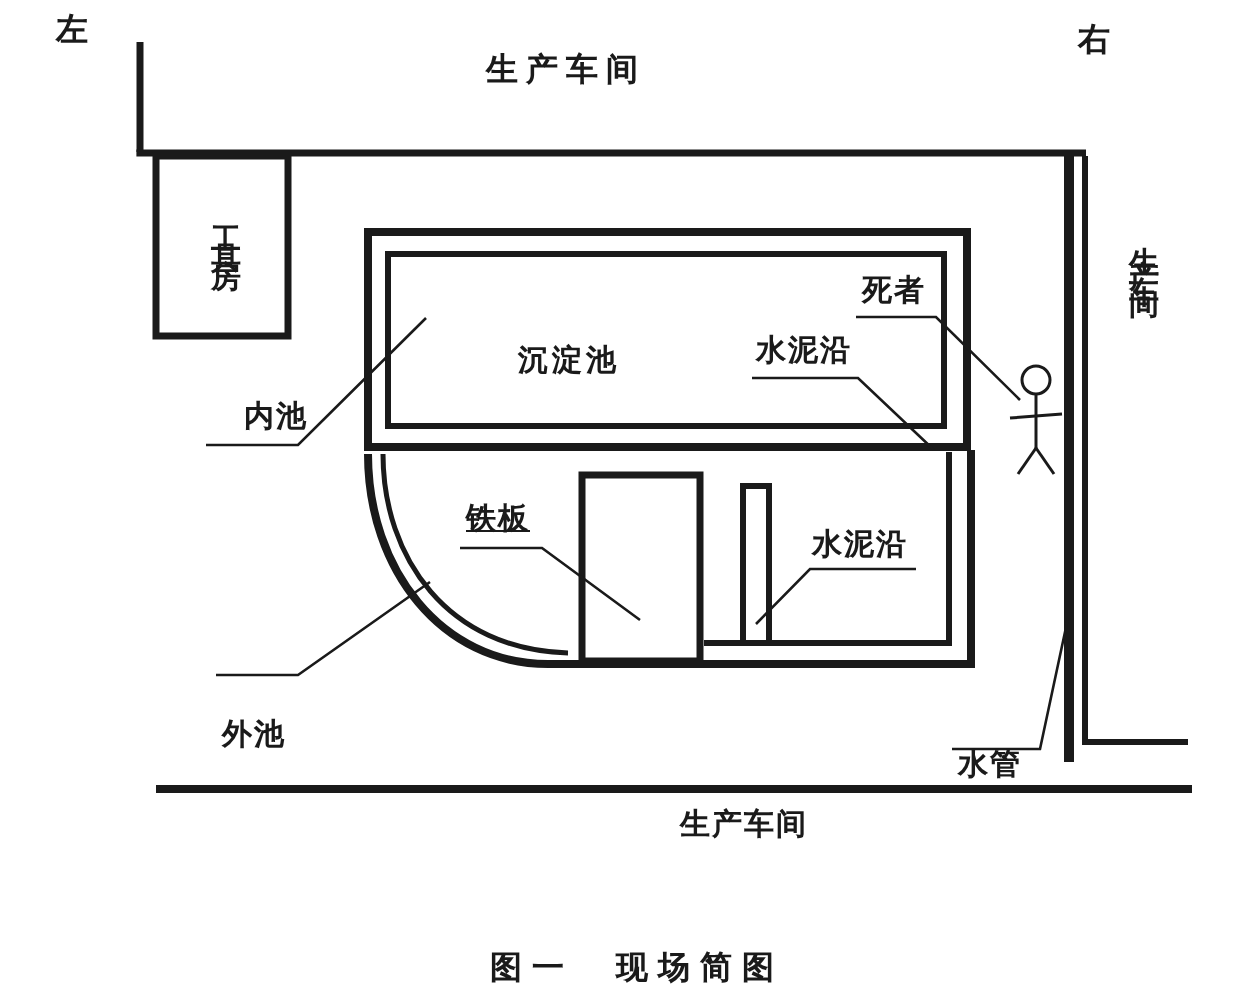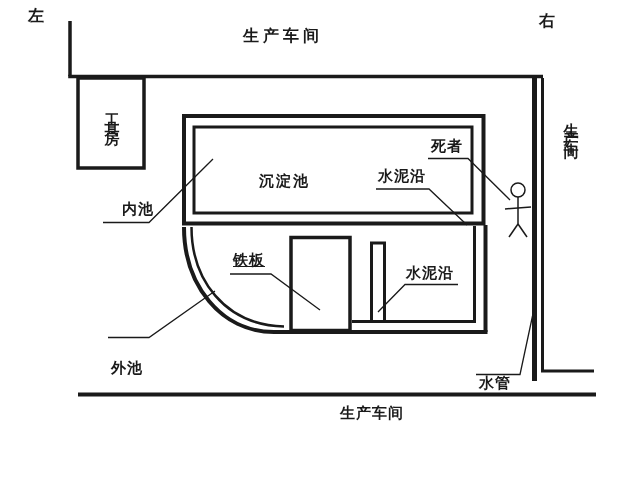--- a/index.html
+++ b/index.html
@@ -90,14 +90,15 @@
   <div class="lbl" style="left:122px;top:202px;">内池</div>
   <div class="lbl" style="left:378px;top:169px;">水泥沿</div>
   <div class="lbl" style="left:431px;top:139px;">死者</div>
   <div class="lbl" style="left:233px;top:253px;text-decoration:underline;">铁板</div>
   <div class="lbl" style="left:406px;top:266px;">水泥沿</div>
   <div class="lbl" style="left:111px;top:317px;margin-top:44px;">外池</div>
   <div class="lbl" style="left:479px;top:356px;margin-top:20px;">水管</div>
 
   <div class="lbl" style="left:340px;top:406px;">生产车间</div>
 
+  <div class="lbl big" style="left:245px;top:477px;letter-spacing:5px;font-weight:bold;">图一　现场简图</div>
 
 </div>
 
 </body></html>

